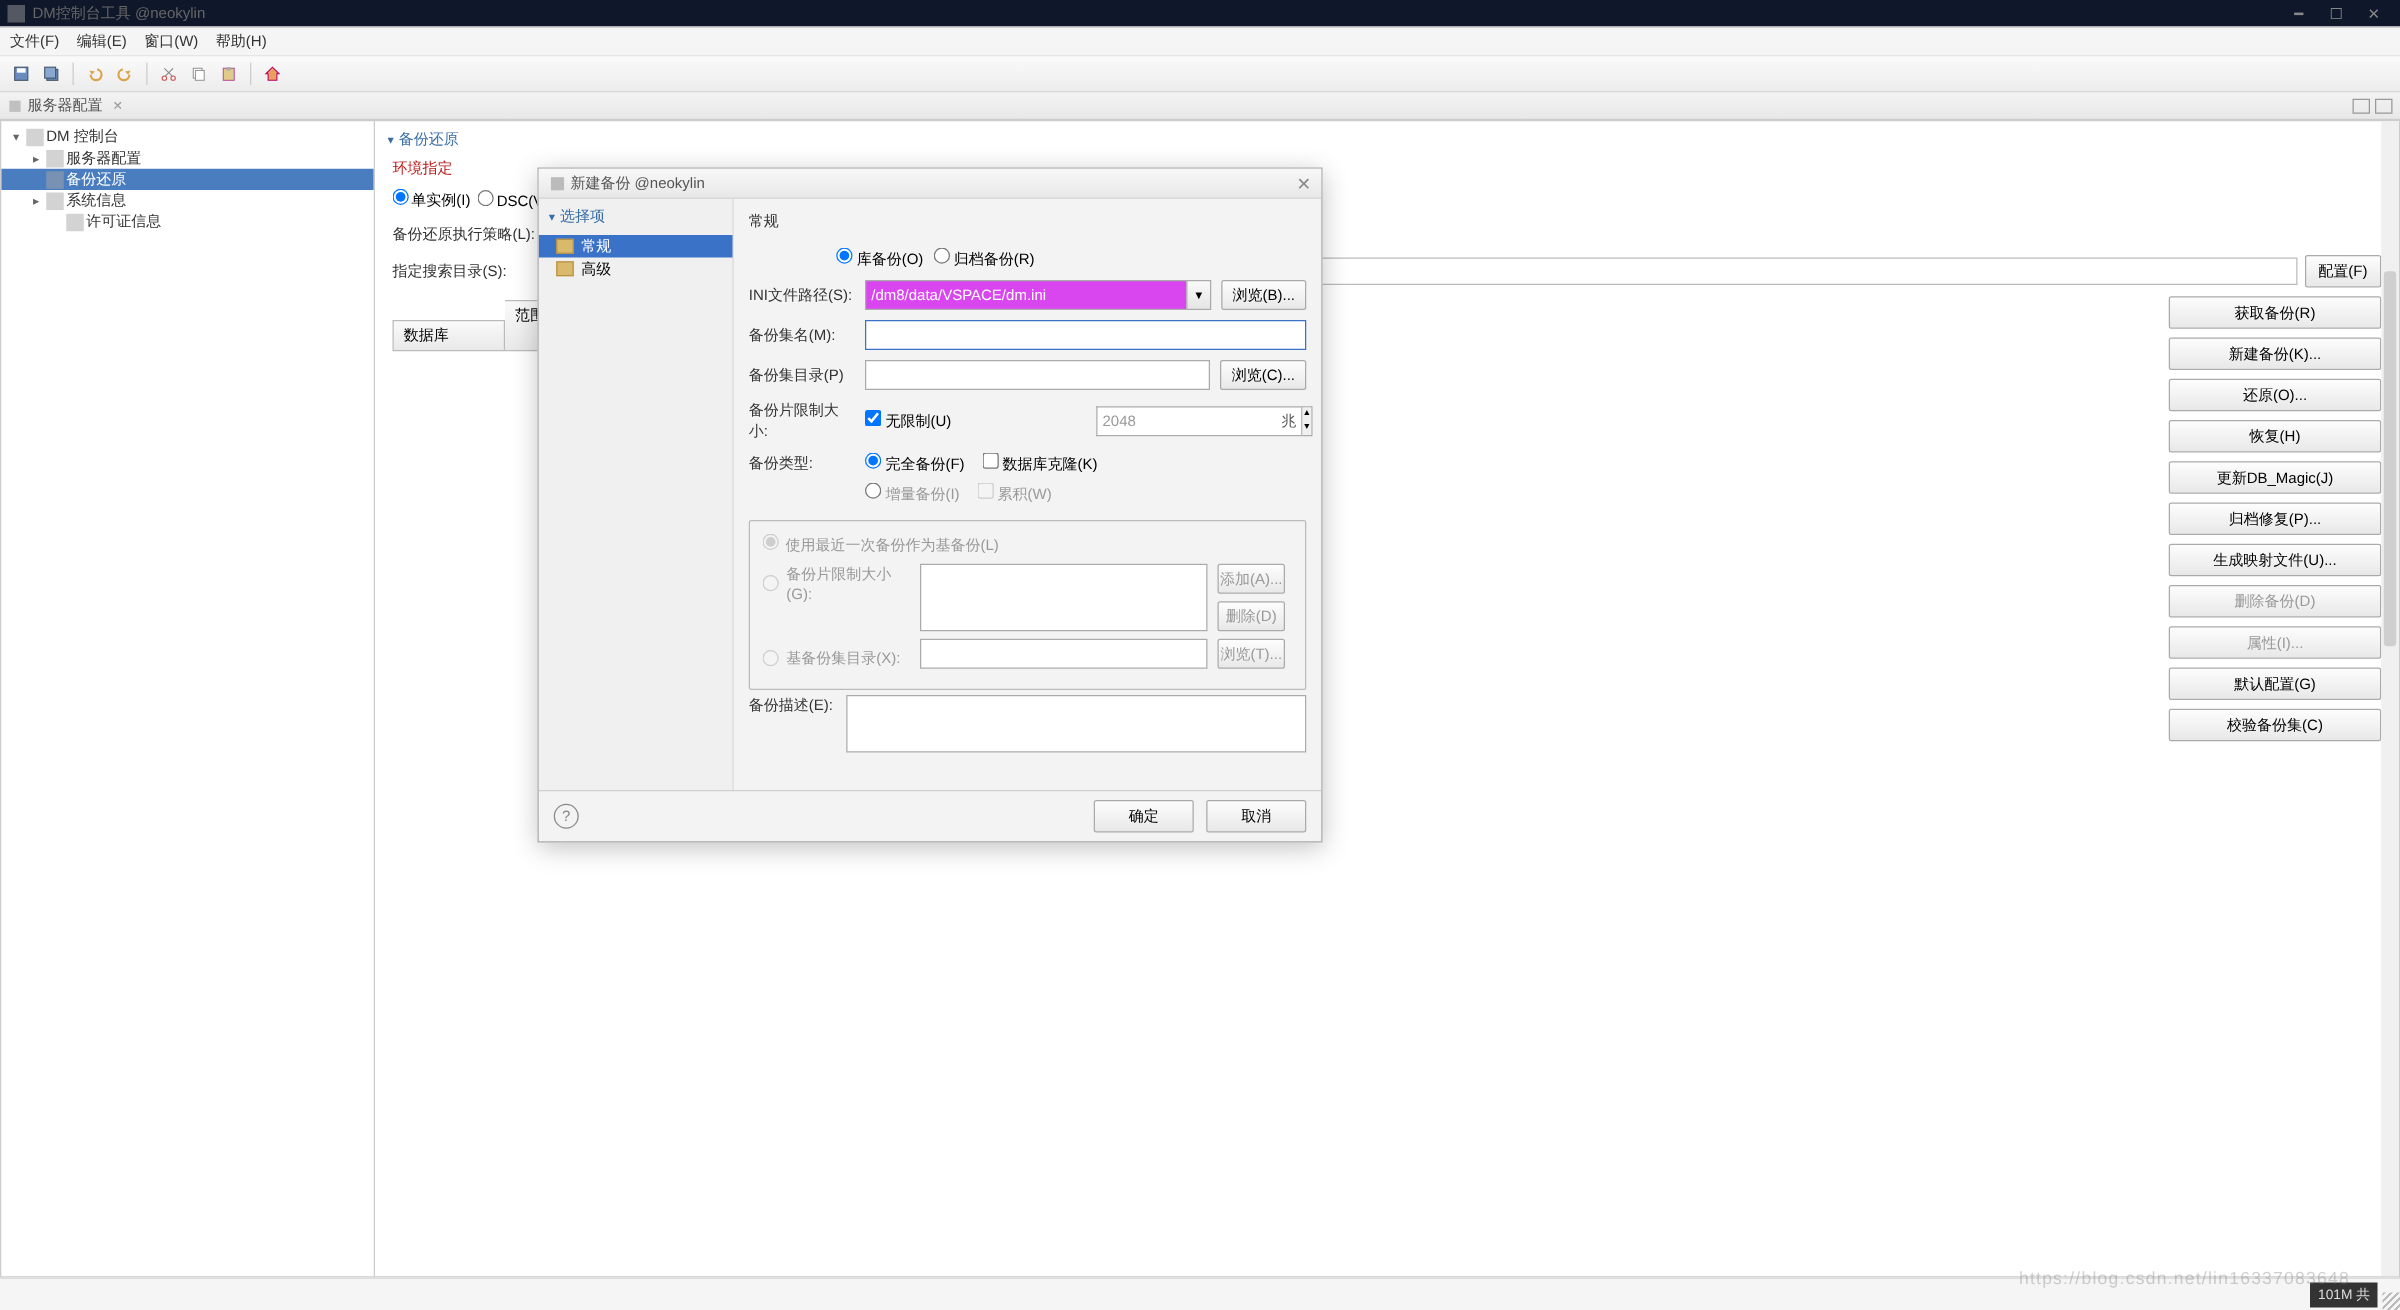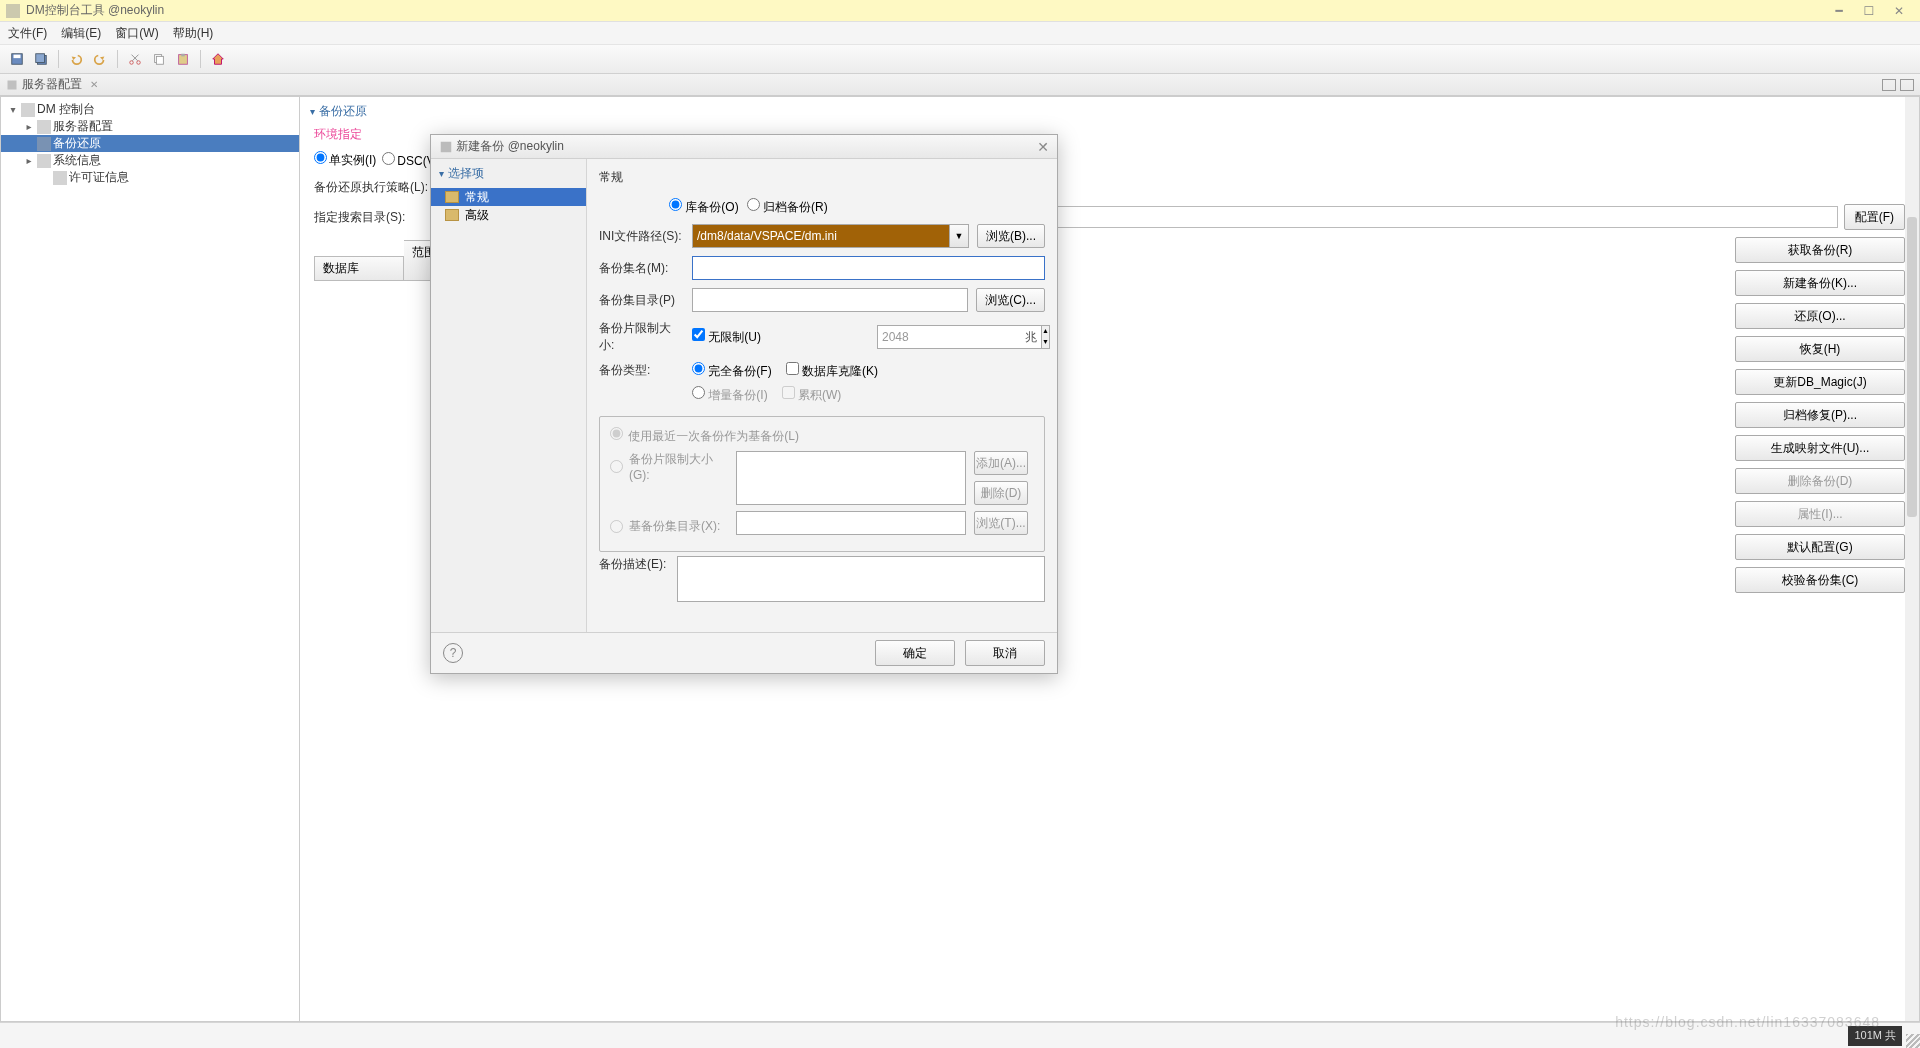--- a/index.html
+++ b/index.html
@@ -1,19 +1,19 @@
 <!DOCTYPE html>
 <html><head>
 <meta charset="utf-8">
 <style>
 * { margin:0; padding:0; box-sizing:border-box; font-family:"Microsoft YaHei",SimSun,Arial,sans-serif; font-size:12px; }
 body { background:#f0f0f0; width:1920px; height:1048px; overflow:hidden; position:relative; }
 
 
-.titlebar { height:22px; background:#fef9c3; display:flex; align-items:center; padding:0 6px; color:#666; border-bottom:1px solid #e0e0e0; }
+.titlebar { height:22px; background:#0f172a; display:flex; align-items:center; padding:0 6px; color:#666; border-bottom:1px solid #e0e0e0; }
 .titlebar .win-icon { width:14px; height:14px; background:#999; margin-right:6px; opacity:.5; }
 .titlebar .spacer { flex:1; }
 .titlebar .wbtn { width:30px; height:20px; display:flex; align-items:center; justify-content:center; color:#888; cursor:pointer; }
 
 
 .menubar { height:22px; background:#f5f5f5; display:flex; align-items:center; padding:0 8px; gap:14px; color:#333; }
 .menubar span { cursor:pointer; }
 
 
 .toolbar { height:30px; background:linear-gradient(#fafafa,#ececec); border-top:1px solid #e5e5e5; border-bottom:1px solid #d0d0d0; display:flex; align-items:center; padding:0 6px; gap:2px; }
@@ -34,21 +34,21 @@
 .tree-item { display:flex; align-items:center; height:17px; padding-left:6px; gap:2px; color:#333; cursor:pointer; }
 .tree-item .twisty { width:12px; text-align:center; color:#666; font-size:10px; }
 .tree-item .ticon { width:14px; height:14px; background:#a8a8a8; opacity:.5; }
 .tree-item.selected { background:#4a7dbf; color:#fff; }
 .indent1 { padding-left:22px; }
 .indent2 { padding-left:38px; }
 
 .content { flex:1; background:#fff; border:1px solid #ccc; border-left:none; position:relative; overflow:hidden; }
 .sect-head { color:#3a6ea5; padding:6px 10px 4px; display:flex; align-items:center; gap:4px; }
 .sect-head .tri { font-size:10px; }
-.env-label { padding:2px 14px; color:#ec4899; }
+.env-label { padding:2px 14px; color:#b91c1c; }
 .radio-row { padding:6px 14px; display:flex; align-items:center; gap:6px; }
 .radio-row input[type=radio]{ margin-right:2px; }
 .form-line { padding:4px 14px; display:flex; align-items:center; gap:6px; }
 .form-line label { width:120px; color:#333; }
 .form-line input[type=text]{ flex:1; height:22px; border:1px solid #bbb; padding:0 4px; background:#fff; }
 .cfg-btn { height:26px; padding:0 10px; background:linear-gradient(#fdfdfd,#e8e8e8); border:1px solid #aaa; border-radius:2px; cursor:pointer; white-space:nowrap; }
 .th-row { display:flex; margin:6px 14px 0; }
 .th-cell { border:1px solid #bbb; background:linear-gradient(#fafafa,#e9e9e9); padding:3px 8px; }
 .th-cell:first-child { width:90px;margin-top:16px; }
 .th-cell:nth-child(2){ width:60px; border-left:none; }
@@ -76,21 +76,21 @@
 .dlg-left { width:156px; background:#f0f0f0; border-right:1px solid #d5d5d5; }
 .dlg-left-head { color:#3a6ea5; padding:6px 8px; display:flex; gap:4px; align-items:center; }
 .dlg-left-item { display:flex; align-items:center; gap:6px; height:18px; padding-left:14px; cursor:pointer; }
 .dlg-left-item .fi { width:14px; height:12px; background:#d9b96b; border:1px solid #b89343; }
 .dlg-left-item.selected { background:#3a72c8; color:#fff; }
 .dlg-right { flex:1; padding:10px 12px 8px; background:#f3f3f3; overflow:auto; display:flex; flex-direction:column; }
 .dlg-right h4 { font-weight:normal; color:#333; margin-bottom:12px; }
 .d-row { display:flex; align-items:center; gap:8px; margin-bottom:8px; }
 .d-row .lab { width:85px; color:#333; }
 .d-row input[type=text]{ height:24px; border:1px solid #aaa; padding:0 4px; background:#fff; }
-.d-row input.sel{ background:#a16207; color:#fff; }
+.d-row input.sel{ background:#d946ef; color:#fff; }
 .d-row .combo { flex:1; display:flex; }
 .d-row .combo input{ flex:1; border-right:none; }
 .d-row .combo .dd { width:20px; height:24px; border:1px solid #aaa; background:linear-gradient(#fafafa,#e5e5e5); display:flex; align-items:center; justify-content:center; cursor:pointer; font-size:9px; }
 .d-row button { height:24px; padding:0 8px; background:linear-gradient(#fdfdfd,#e8e8e8); border:1px solid #aaa; border-radius:2px; cursor:pointer; white-space:nowrap; }
 .d-row .spin { width:140px; display:flex; }
 .d-row .spin input { flex:1; border-right:none; color:#999; }
 .d-row .spin .arrows { width:16px; height:24px; border:1px solid #aaa; display:flex; flex-direction:column; }
 .d-row .spin .arrows span{ flex:1; font-size:7px; text-align:center; line-height:10px; background:#f0f0f0; cursor:pointer;}
 .d-row .unit { color:#555; width:20px; }
 .fieldset { border:1px solid #bbb; border-radius:2px; padding:10px; margin:4px 0; }

